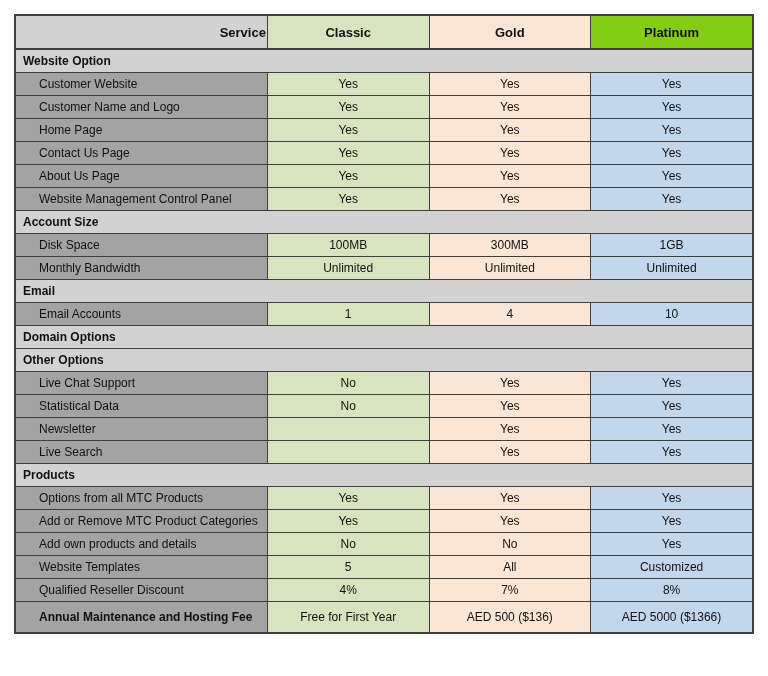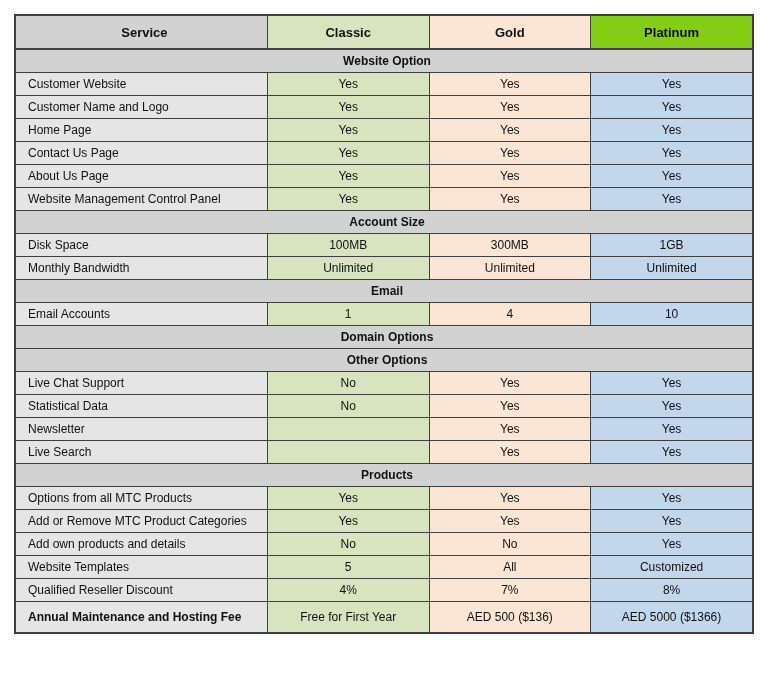--- a/index.html
+++ b/index.html
@@ -27,44 +27,44 @@
 
   th {
     height: 30px;
     font-size: 13px;
     font-weight: bold;
     border: 1px solid #3f3f3f;
     border-bottom: 2px solid #3f3f3f;
     text-align: center;
     background: #d2d2d2;
   }
-  th.service  { text-align: center; padding-left: 7px; background: #d2d2d2; margin-top: 46px; }
+  th.service  { text-align: right; padding-left: 7px; background: #d2d2d2; margin-top: 46px; }
   th.classic  { background: #d8e4bf; margin-left: 48px; }
   th.gold     { background: #fbe6d5; }
   th.platinum { background: #84cc16; }
 
   tr.section-row td {
     background: #d2d2d2;
     font-weight: bold;
     font-size: 12px;
     height: 20px;
     padding-left: 7px;
     border: 1px solid #3f3f3f;
-    text-align: center;
+    text-align: left;
   }
   tr.data-row td {
     height: 20px;
     font-size: 12px;
     border: 1px solid #3f3f3f;
     text-align: center;
   }
   tr.data-row td.service {
     text-align: left;
-    padding-left: 12px;
-    background: #e5e5e5;
+    padding-left: 23px;
+    background: #a3a3a3;
   }
   tr.data-row td.classic  { background: #d8e4bf; }
   tr.data-row td.gold     { background: #fbe6d5; }
   tr.data-row td.platinum { background: #c2d6ec; }
 
   tr.data-row.tall td { height: 28px; }
   tr.data-row.bold-service td.service { font-weight: bold; }
 </style>
 </head>
 <body>

